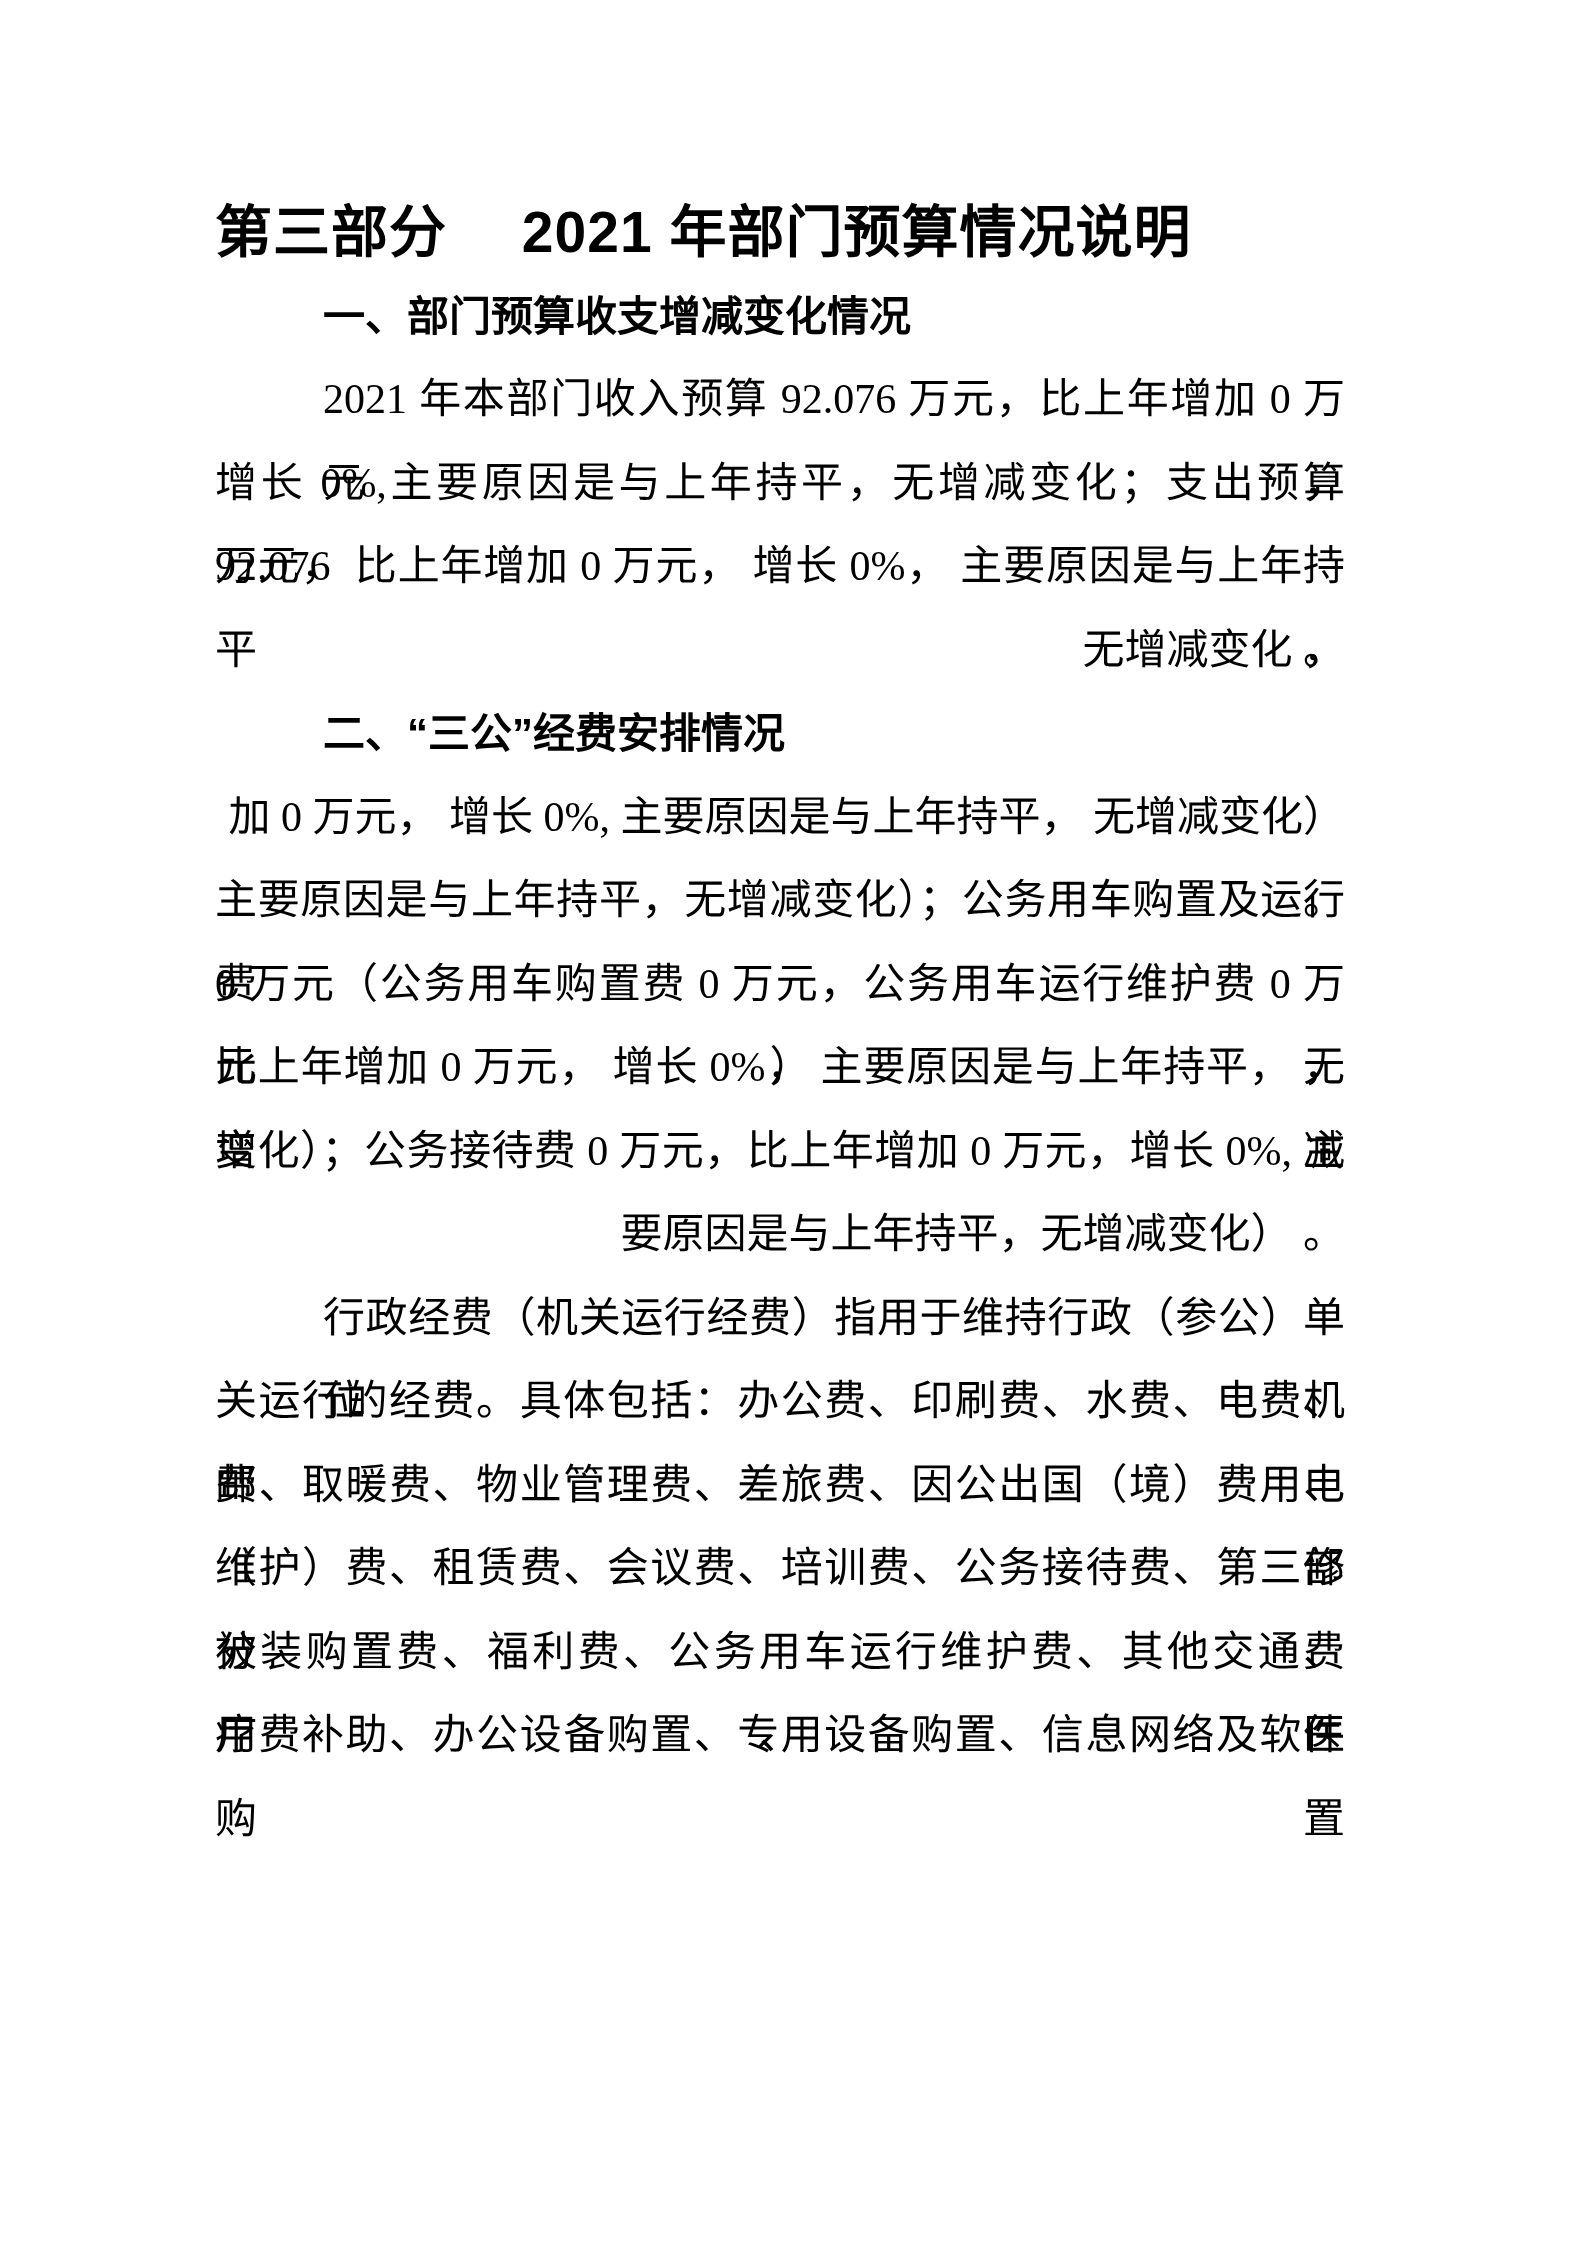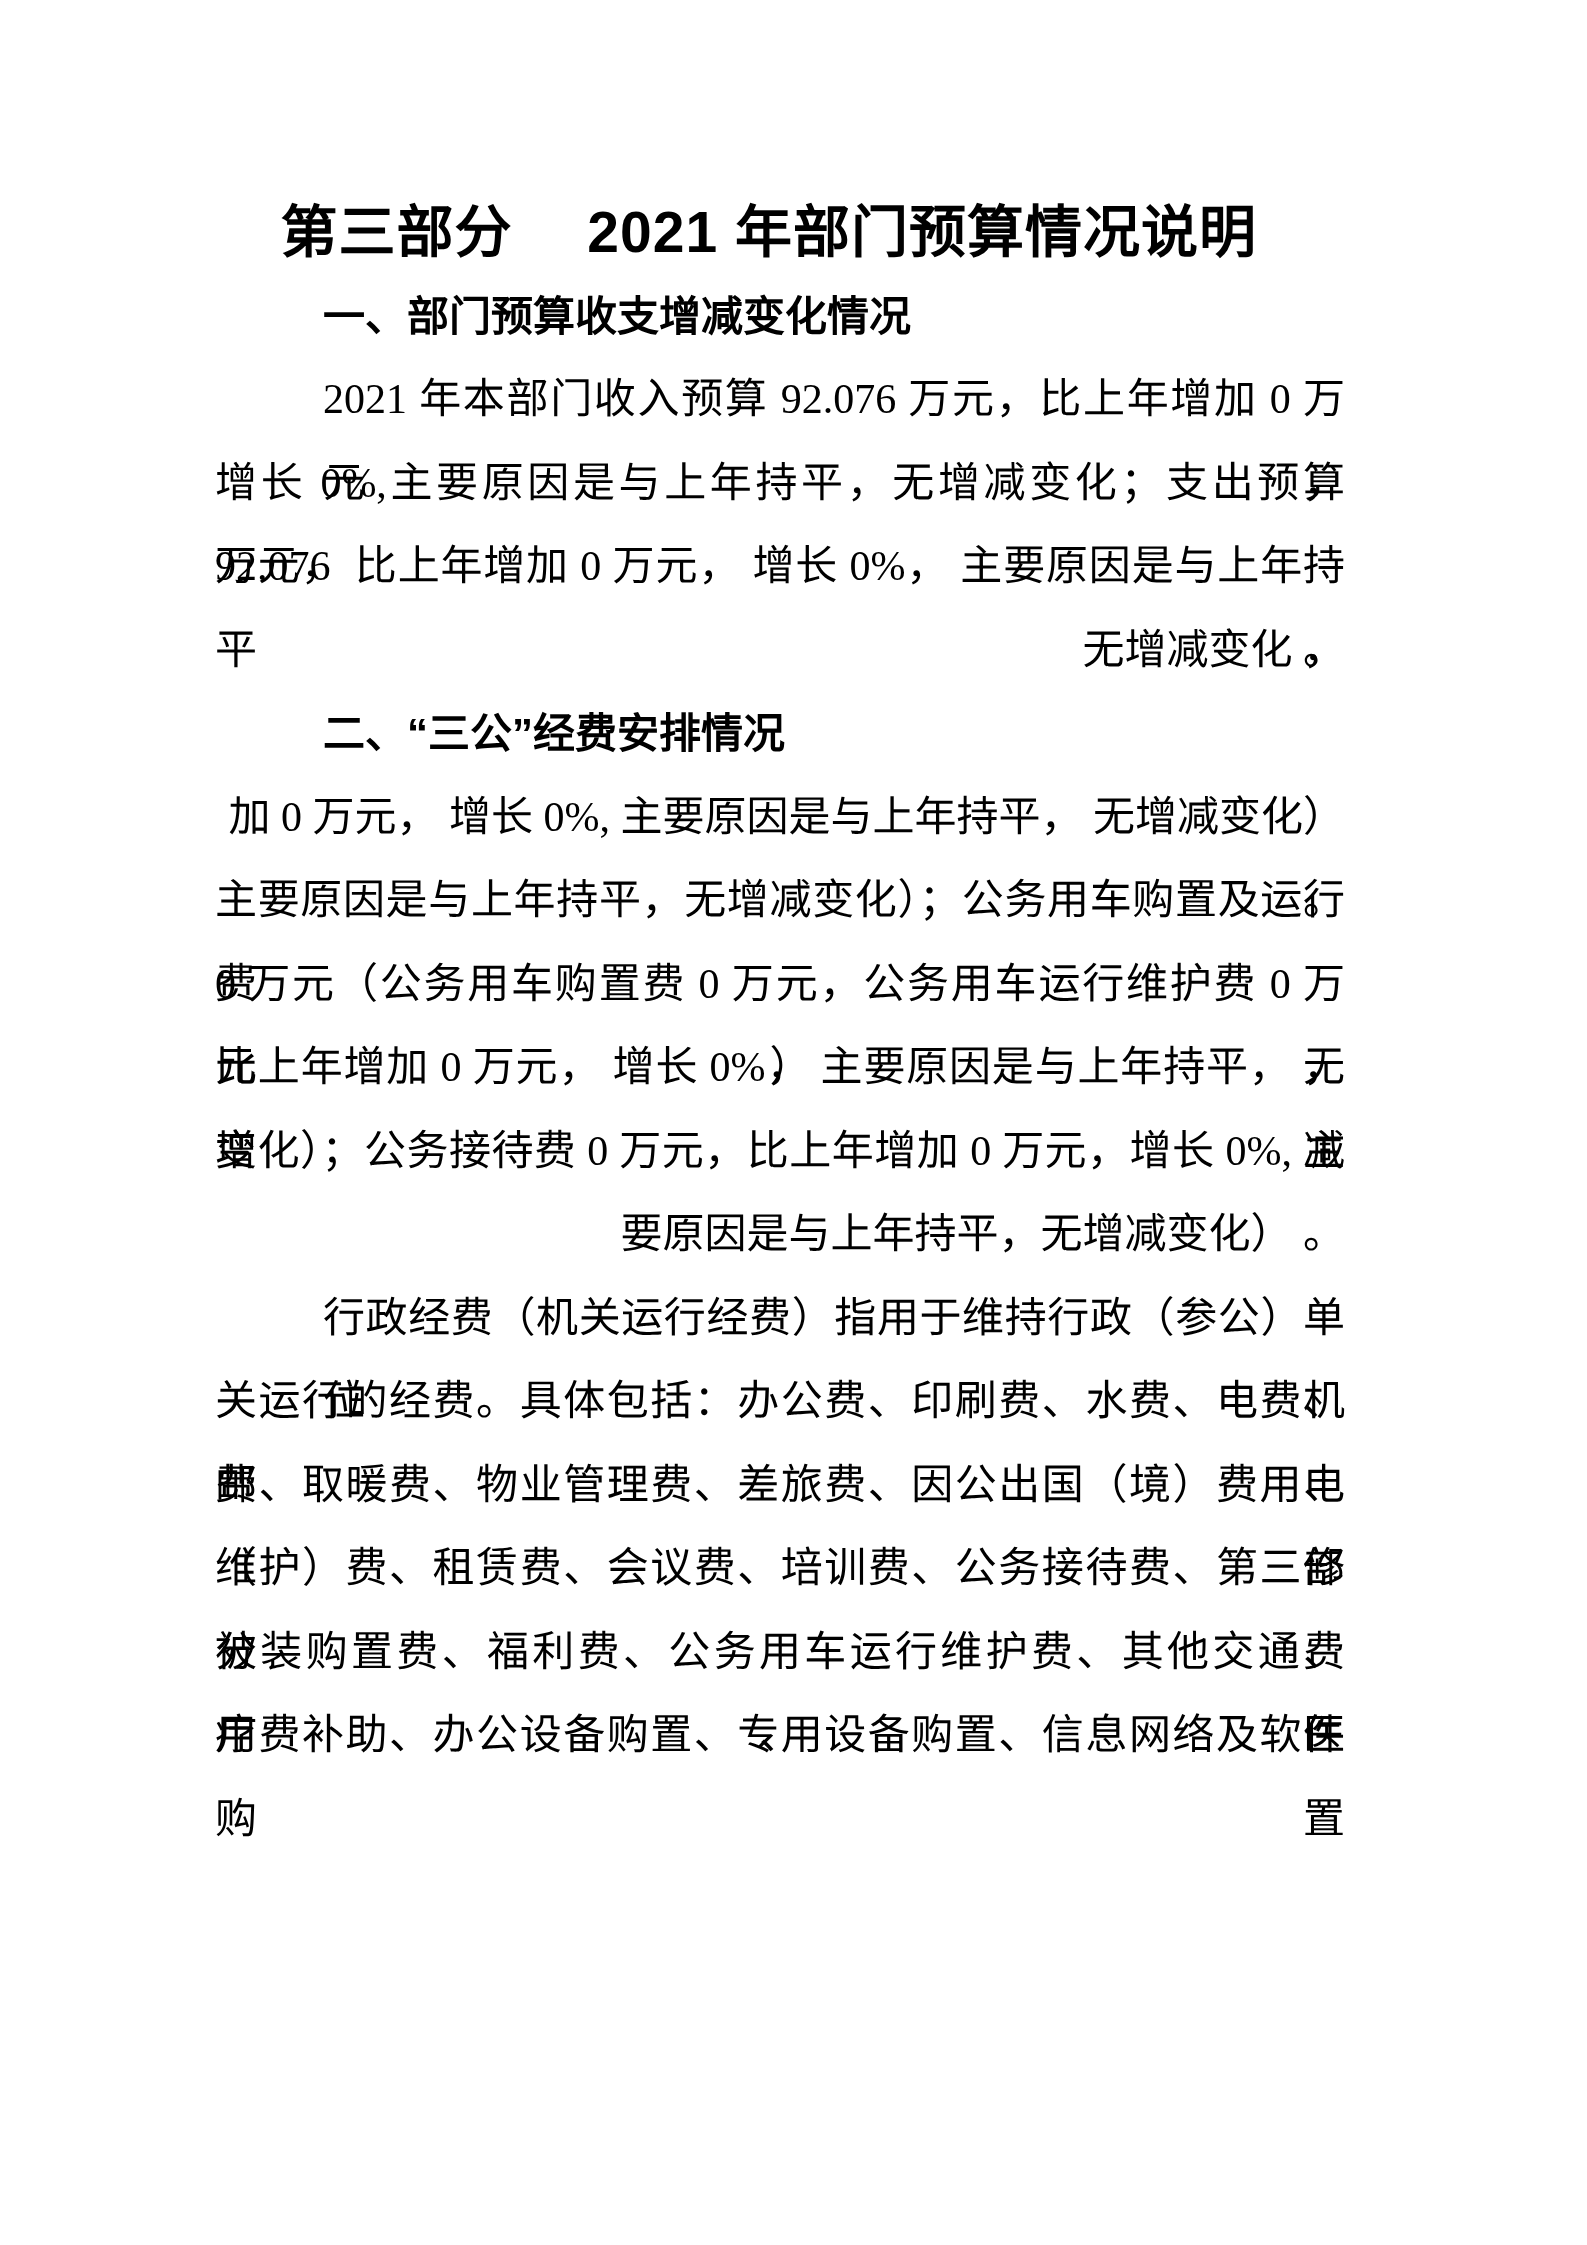--- a/index.html
+++ b/index.html
@@ -23,21 +23,21 @@
     width: 1130px;
   }
   .doc-title {
     margin: 0;
     height: 83.5px;
     line-height: 83.5px;
     font-family: "Liberation Sans", "DejaVu Sans", sans-serif;
     font-weight: bold;
     font-size: 57px;
     letter-spacing: 1px;
-    text-align: right;
+    text-align: left;
     padding-right: 88px; 
     white-space: nowrap;
   }
   .section-heading {
     margin: 0;
     height: 83.5px;
     line-height: 83.5px;
     font-family: "Liberation Sans", "DejaVu Sans", sans-serif;
     font-weight: bold;
     font-size: 42px;

